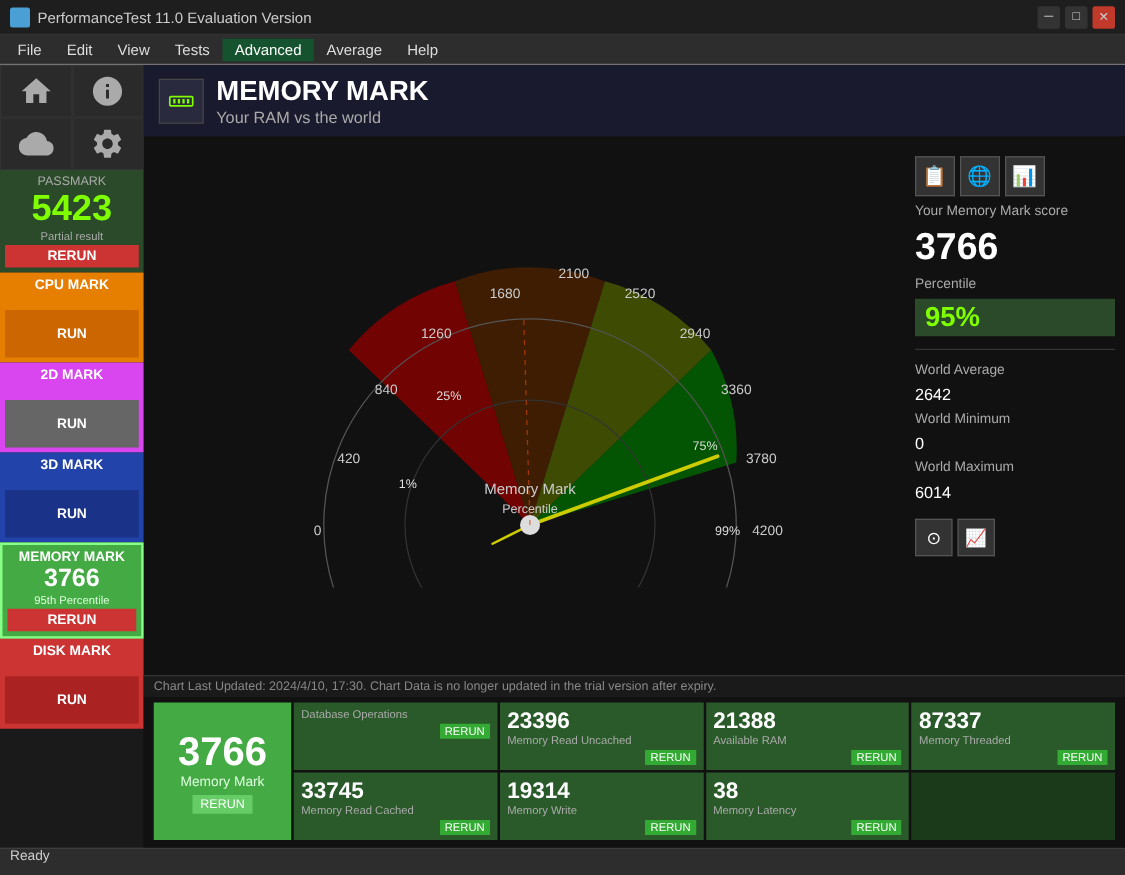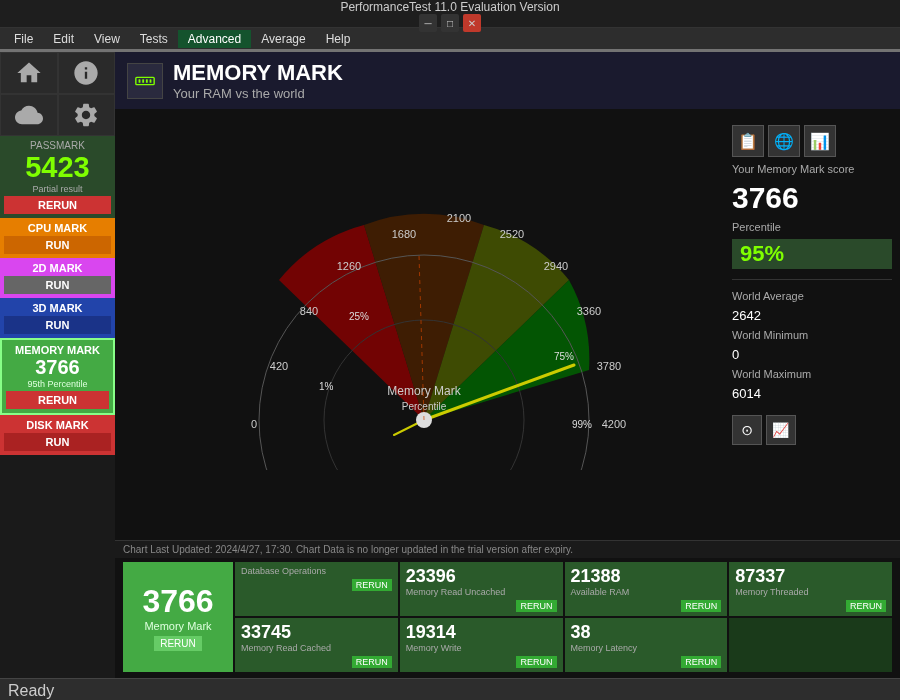--- a/index.html
+++ b/index.html
@@ -13,21 +13,20 @@
     }
 
     
     .title-bar {
       background: #1e1e1e;
       height: 28px;
       display: flex;
       align-items: center;
       padding: 0 8px;
       border-bottom: 1px solid #333;
-      flex-direction: column;
     }
     .title-bar-icon {
       width: 16px;
       height: 16px;
       background: #4a9fd5;
       border-radius: 2px;
       margin-right: 6px;
     }
     .title-bar-text {
       font-size: 12px;
@@ -53,21 +52,21 @@
     }
     .title-btn.close { background: #c0392b; }
 
     
     .menu-bar {
       background: #2d2d2d;
       height: 24px;
       display: flex;
       align-items: center;
       padding: 0 4px;
-      border-bottom: 3px solid #737373;
+      border-bottom: 1px solid #737373;
     }
     .menu-item {
       padding: 2px 10px;
       font-size: 12px;
       color: #ddd;
       cursor: pointer;
     }
     .menu-item.active { background: #14532d; color: #fff; }
 
     
@@ -122,24 +121,24 @@
       background: #e67e00;
       text-align: center;
       padding: 4px;
     }
     .cpu-label { font-size: 11px; font-weight: bold; color: #fff; }
     .run-btn {
       background: #cc6600;
       color: #fff;
       font-size: 11px;
       font-weight: bold;
-      padding: 3px;
-      text-align: center;
-      cursor: pointer;
-      margin-top: 2px;
+      padding: 13px;
+      text-align: center;
+      cursor: pointer;
+      margin-top: 14px;
     }
 
     .twod-section {
       background: #d946ef;
       text-align: center;
       padding: 4px;
     }
     .threed-section {
       background: #2244aa;
       text-align: center;
@@ -332,23 +331,23 @@
       cursor: pointer;
       align-self: flex-end;
     }
 
     
     .status-bar {
       height: 22px;
       background: #2d2d2d;
       border-top: 1px solid #444;
       display: flex;
-      align-items: flex-end;
+      align-items: flex-start;
       padding: 0 8px;
-      font-size: 16px;
+      font-size: 11px;
       color: #ccc;
     }
   </style>
 </head>
 <body>
 
 <div class="title-bar">
   <div class="title-bar-icon"></div>
   <span class="title-bar-text">PerformanceTest 11.0 Evaluation Version</span>
   <div class="title-bar-controls">
@@ -524,21 +523,21 @@
         <div class="stats-row" style="font-size:13px;color:#fff;">0</div>
         <div class="stats-row">World Maximum</div>
         <div class="stats-row" style="font-size:13px;color:#fff;">6014</div>
         <div style="margin-top:8px;display:flex;gap:4px;">
           <div style="width:30px;height:30px;background:#333;border:1px solid #555;display:flex;align-items:center;justify-content:center;cursor:pointer;font-size:14px;">⊙</div>
           <div style="width:30px;height:30px;background:#333;border:1px solid #555;display:flex;align-items:center;justify-content:center;cursor:pointer;font-size:14px;">📈</div>
         </div>
       </div>
     </div>
 
-    <div class="chart-notice">Chart Last Updated: 2024/4/27, 17:30. Chart Data is no longer updated in the trial version after expiry.</div>
+    <div class="chart-notice">Chart Last Updated: 2024/4/10, 17:30. Chart Data is no longer updated in the trial version after expiry.</div>
 
     <div class="scores-grid">
       <div class="score-main">
         <div class="score-main-val">3766</div>
         <div class="score-main-label">Memory Mark</div>
         <div class="score-main-rerun">RERUN</div>
       </div>
 
       <div class="scores-sub-grid">
 

